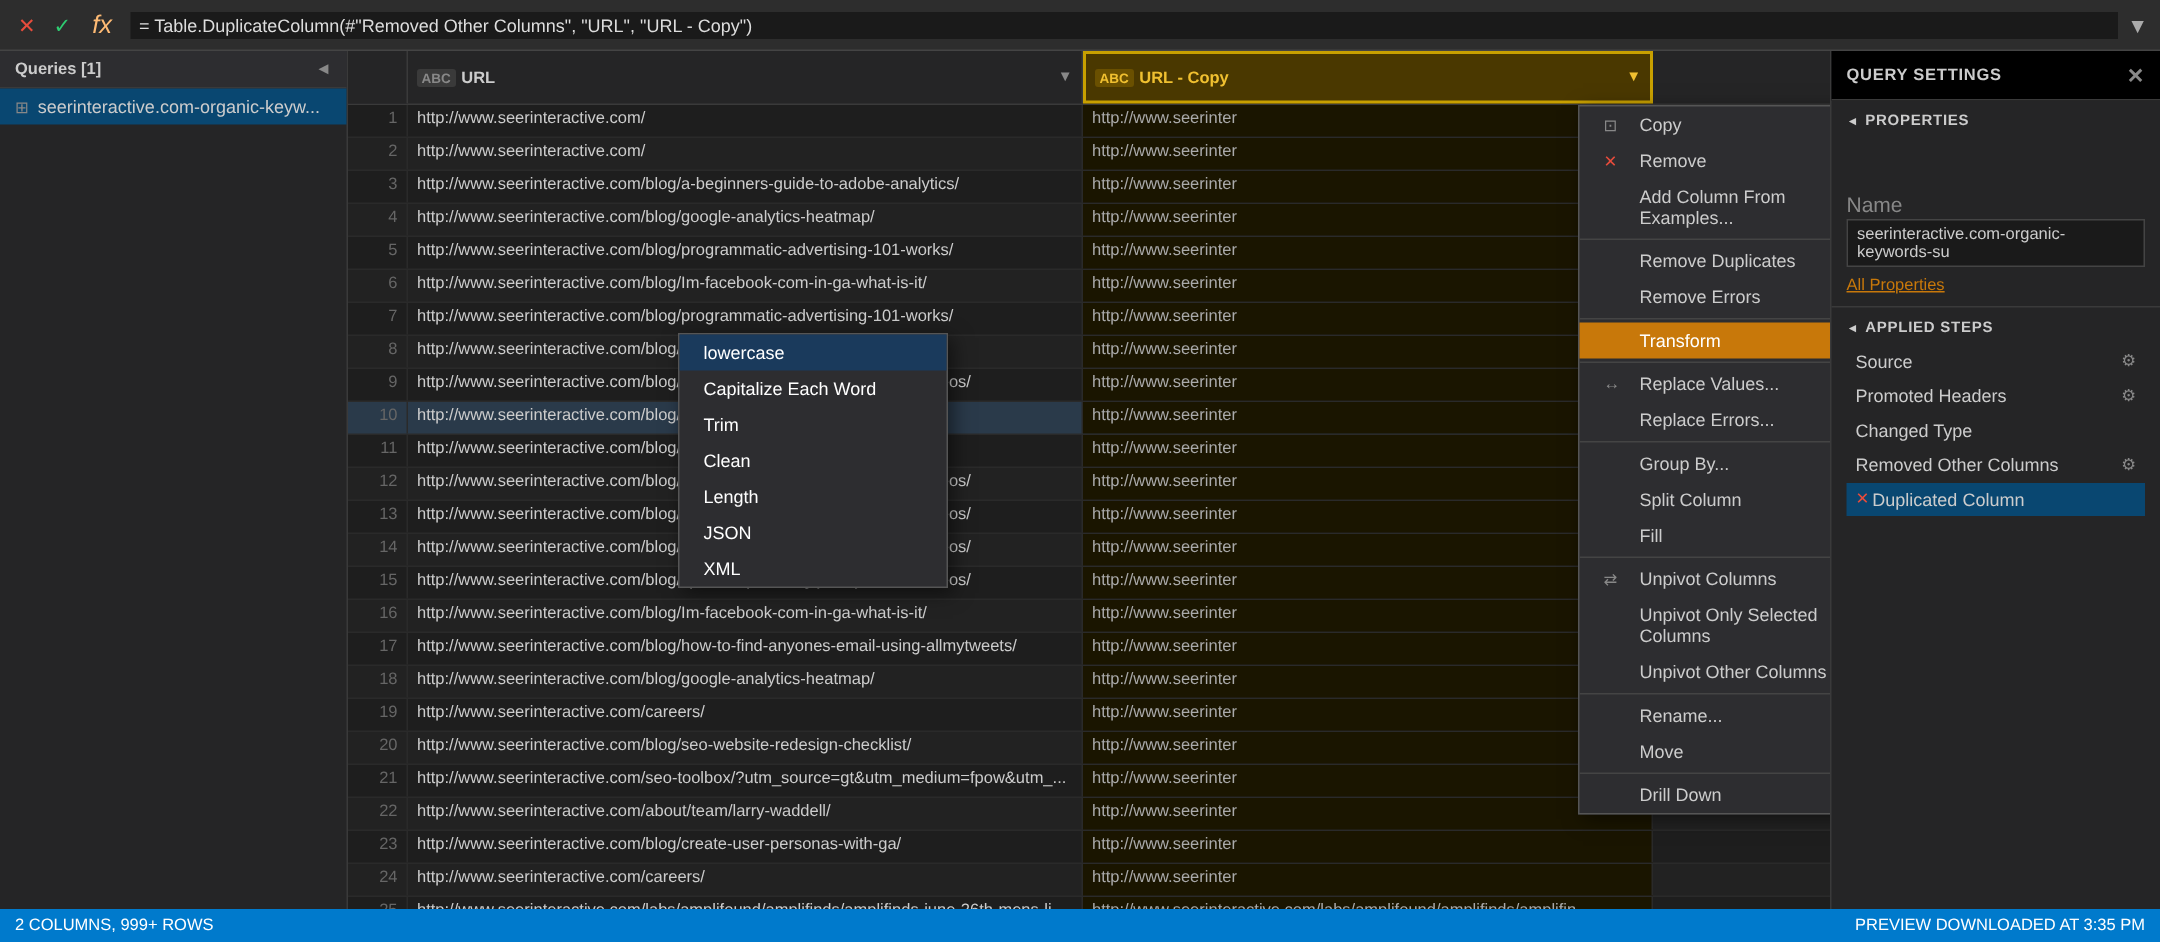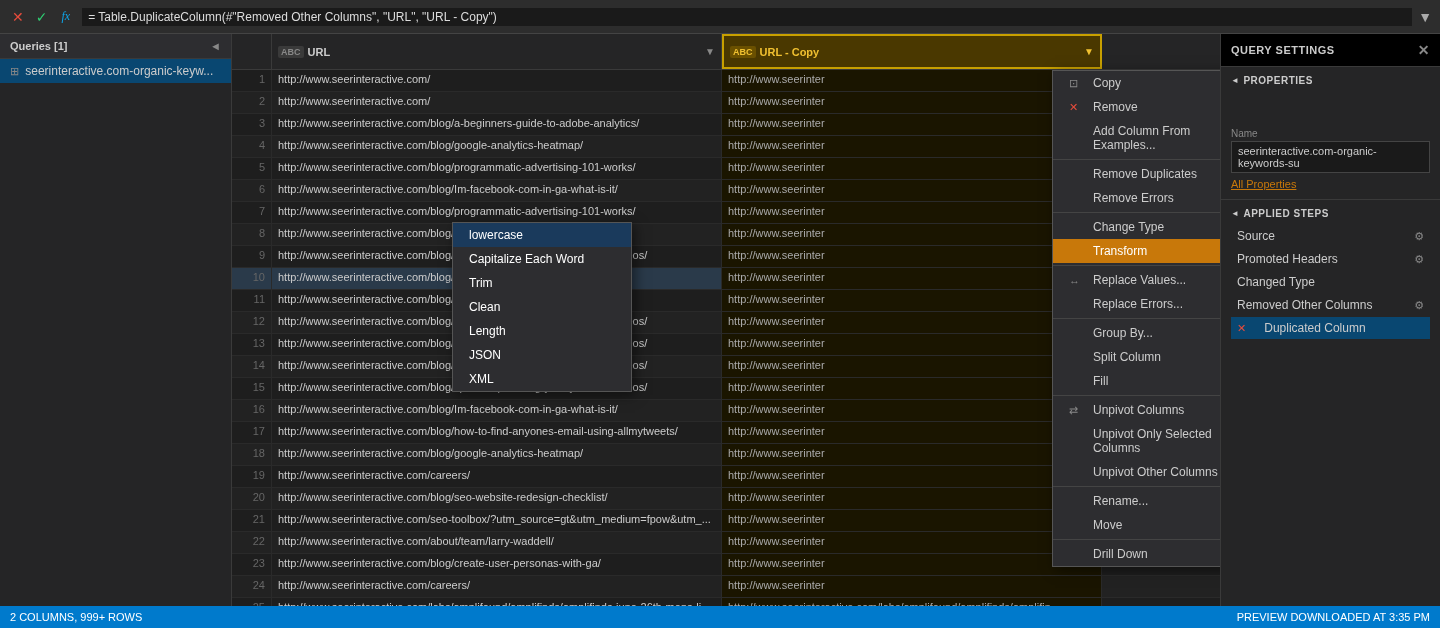--- a/index.html
+++ b/index.html
@@ -33,25 +33,24 @@
     }
     .formula-icon {
       color: #aaa;
       font-size: 14px;
       cursor: pointer;
       padding: 2px 4px;
     }
     .formula-icon.red { color: #e74c3c; }
     .formula-icon.green { color: #2ecc71; }
     .formula-fx {
-      color: #0ea5e9;
+      color: #fdba74;
       font-style: italic;
       padding: 0 6px;
-      font-size: 12px;
-      font-family: Liberation Serif, serif;
+      font-size: 17px;
     }
     .formula-input {
       flex: 1;
       background: #1a1a1a;
       border: none;
       color: #ddd;
       font-size: 12px;
       padding: 2px 6px;
       outline: none;
     }
@@ -315,21 +314,21 @@
       margin-bottom: 20px;
       display: flex;
       align-items: center;
       gap: 4px;
     }
     .qs-section-title::before {
       content: '◄';
       font-size: 8px;
     }
     .qs-label {
-      font-size: 10px;
+      font-size: 14px;
       color: #888;
       margin-bottom: 2px;
       margin-top: 42px;
     }
     .qs-value {
       font-size: 11px;
       color: #ccc;
       background: #1a1a1a;
       border: 1px solid #444;
       padding: 3px 6px;
@@ -357,27 +356,27 @@
       display: flex;
       align-items: center;
       gap: 4px;
     }
     .applied-steps-title::before {
       content: '◄';
       font-size: 8px;
     }
     .step-item {
       display: flex;
-      align-items: flex-end;
+      align-items: flex-start;
       padding: 4px 6px;
       margin-bottom: 1px;
       cursor: pointer;
       font-size: 12px;
       color: #ccc;
-      gap: 16px;
+      gap: 0;
     }
     .step-item.active { background: #094771; }
     .step-item .step-gear {
       margin-left: auto;
       color: #888;
       font-size: 11px;
     }
     .step-item .step-delete {
       color: #e74c3c;
       font-size: 11px;
@@ -575,25 +574,20 @@
     <span class="item-icon "></span>
     <span>Remove Duplicates</span>
 
   </div>
         <div class="context-menu-item">
     <span class="item-icon "></span>
     <span>Remove Errors</span>
 
   </div>
         <div class="context-menu-separator"></div>
-        <div class="context-menu-item">
-    <span class="item-icon "></span>
-    <span>Change Type</span>
-
-  </div>
         <div class="context-menu-item highlighted">
     <span class="item-icon "></span>
     <span>Transform</span>
 
   </div>
         <div class="context-menu-separator"></div>
         <div class="context-menu-item">
     <span class="item-icon ">↔</span>
     <span>Replace Values...</span>
 

